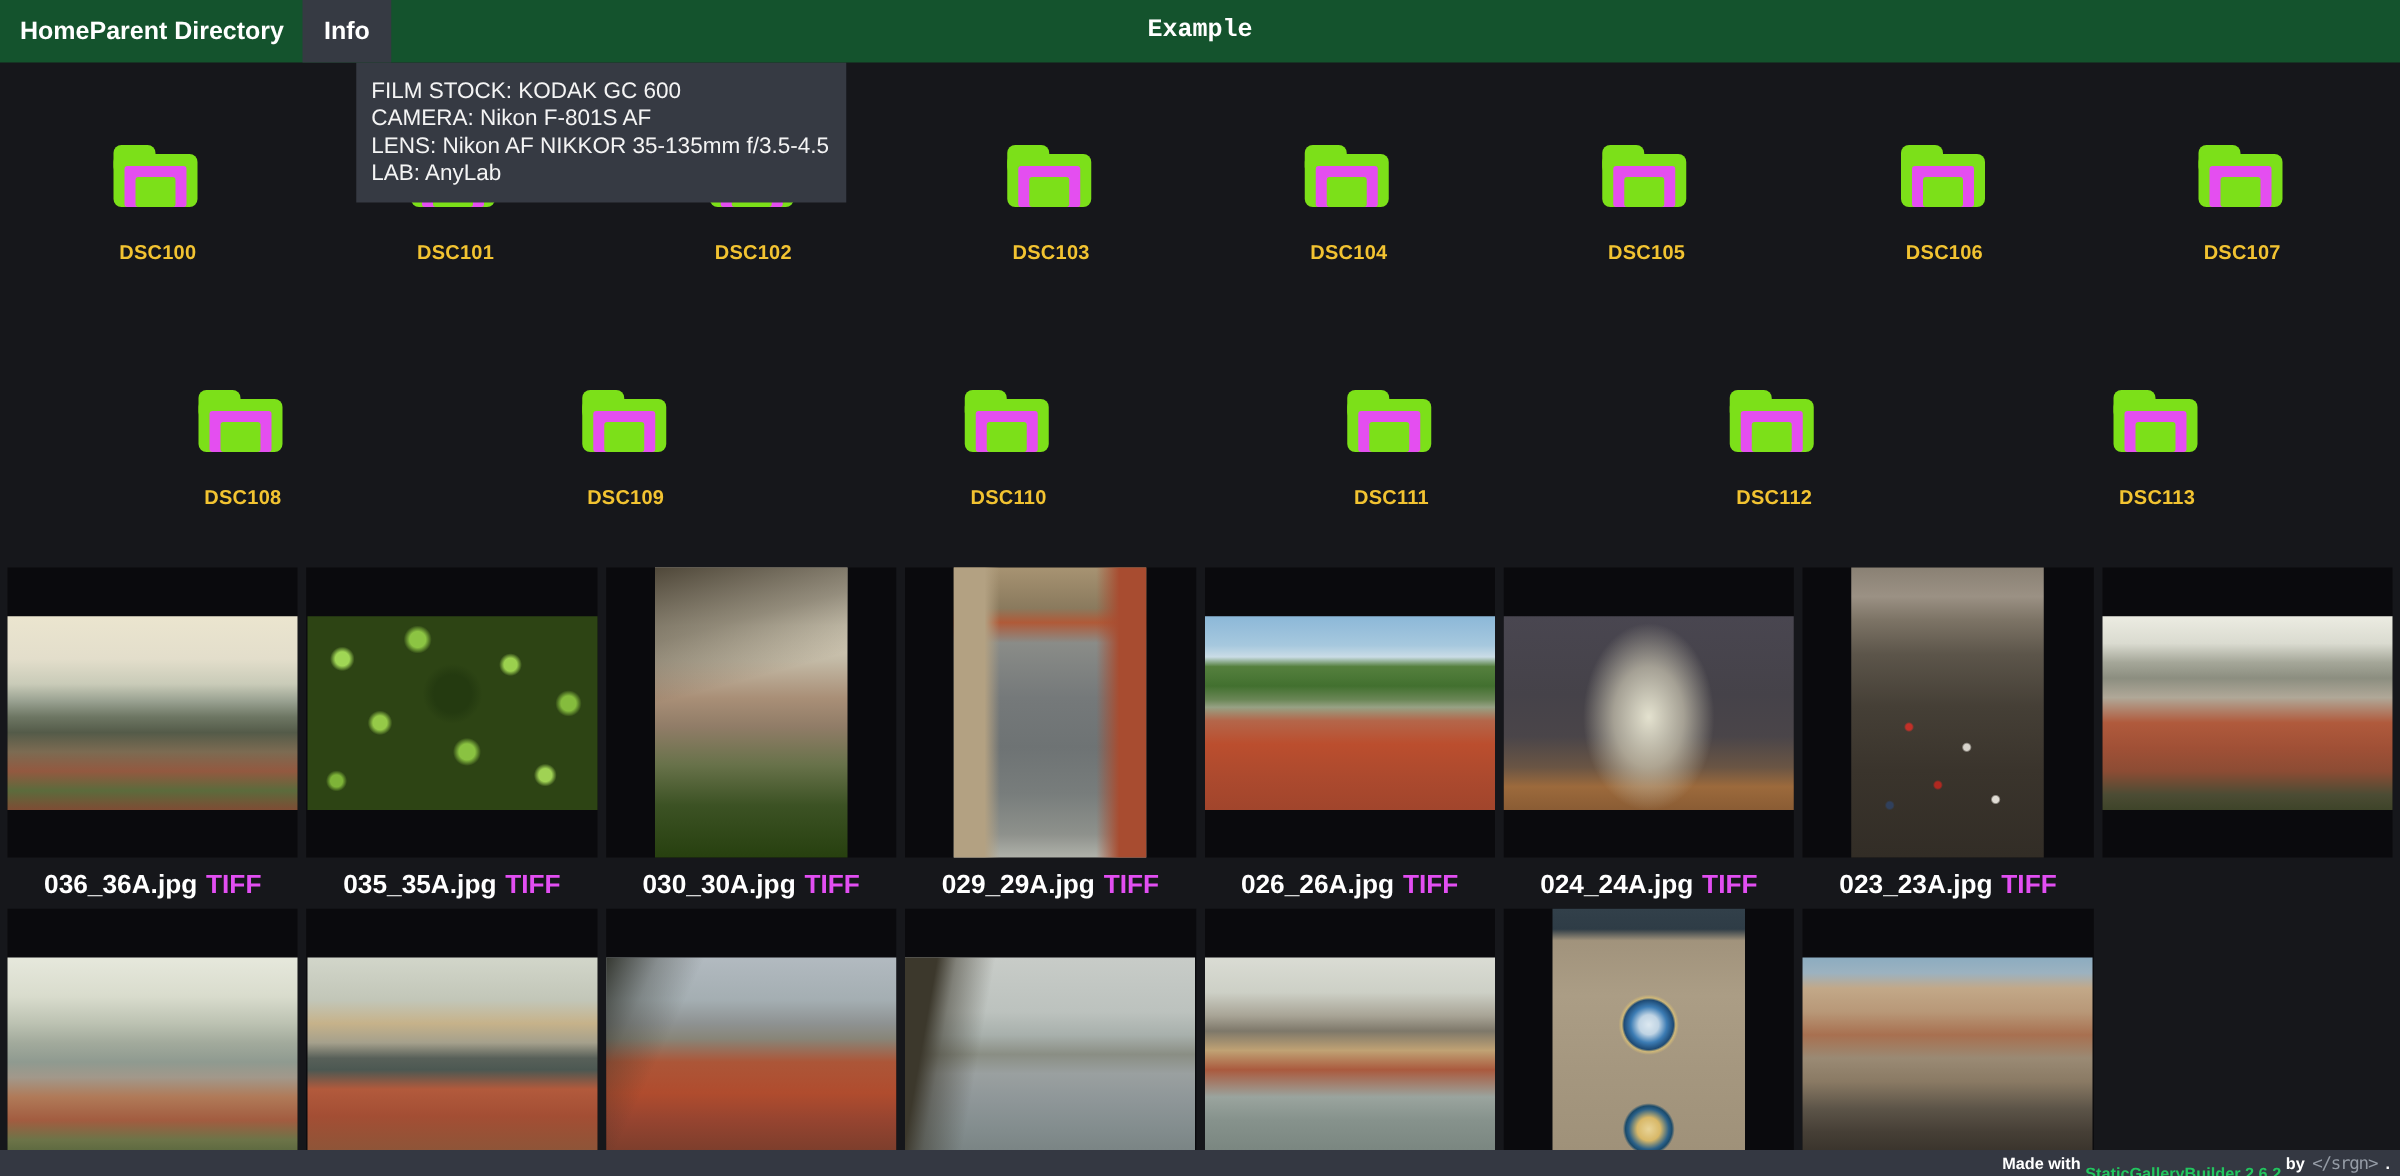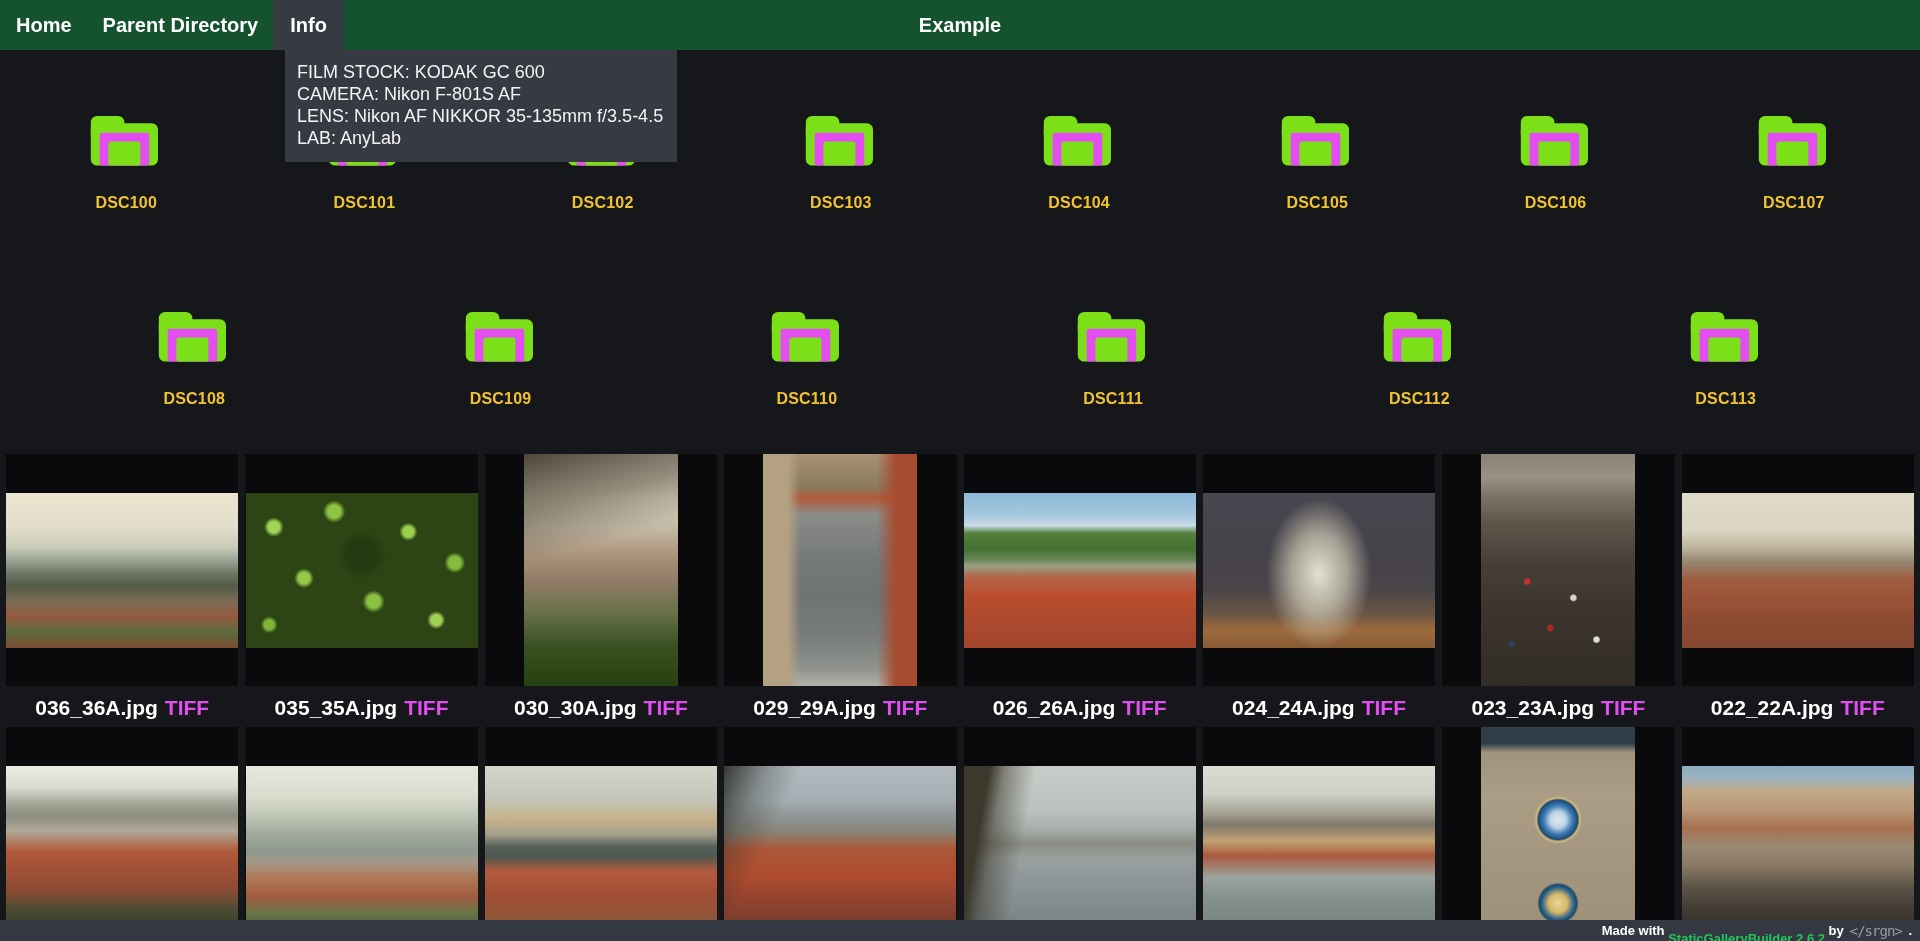--- a/index.html
+++ b/index.html
@@ -14,30 +14,31 @@
     position:relative;z-index:6;
     height:50px;background:#14532d;
     display:flex;align-items:stretch;
     padding-left:16px;
   }
   .nav-link{
     display:flex;align-items:center;
     color:#ffffff;font-weight:bold;font-size:20px;
     cursor:pointer;white-space:nowrap;
   }
-  .nav-link.pd{margin-left:31px;}
+  .nav-link.pd{}
   .nav-link.tab-active{
     margin-left:15px;padding:0 17px;
     background:#363a43;
   }
   .nav-title{
     position:absolute;left:0;right:0;top:0;
     text-align:center;line-height:50px;
     color:#ffffff;font-weight:bold;font-size:20px;
     pointer-events:none;
+    font-family:Liberation Mono, monospace;
   }
   
   .info-panel{
     position:absolute;left:285px;top:50px;z-index:5;
     background:#363a43;color:#f4f4f4;
     padding:11px 14px 13px 12px;
     font-size:18px;line-height:22px;font-weight:normal;
   }
   .info-line{white-space:nowrap;}
   
@@ -356,28 +357,20 @@
 
     <figure class="cell">
       <a class="thumb">
         <span class="photo ph-crowd-square portrait"></span>
       </a>
       <figcaption class="caption">
         <a class="fname">023_23A.jpg</a><a class="ftiff">TIFF</a>
       </figcaption>
     </figure>
 
-    <figure class="cell">
-      <a class="thumb">
-        <span class="photo ph-city-panorama landscape"></span>
-      </a>
-      <figcaption class="caption">
-        <a class="fname">022_22A.jpg</a><a class="ftiff">TIFF</a>
-      </figcaption>
-    </figure>
 
     <figure class="cell">
       <a class="thumb">
         <span class="photo ph-castle-town landscape"></span>
       </a>
 
     </figure>
 
     <figure class="cell">
       <a class="thumb">

